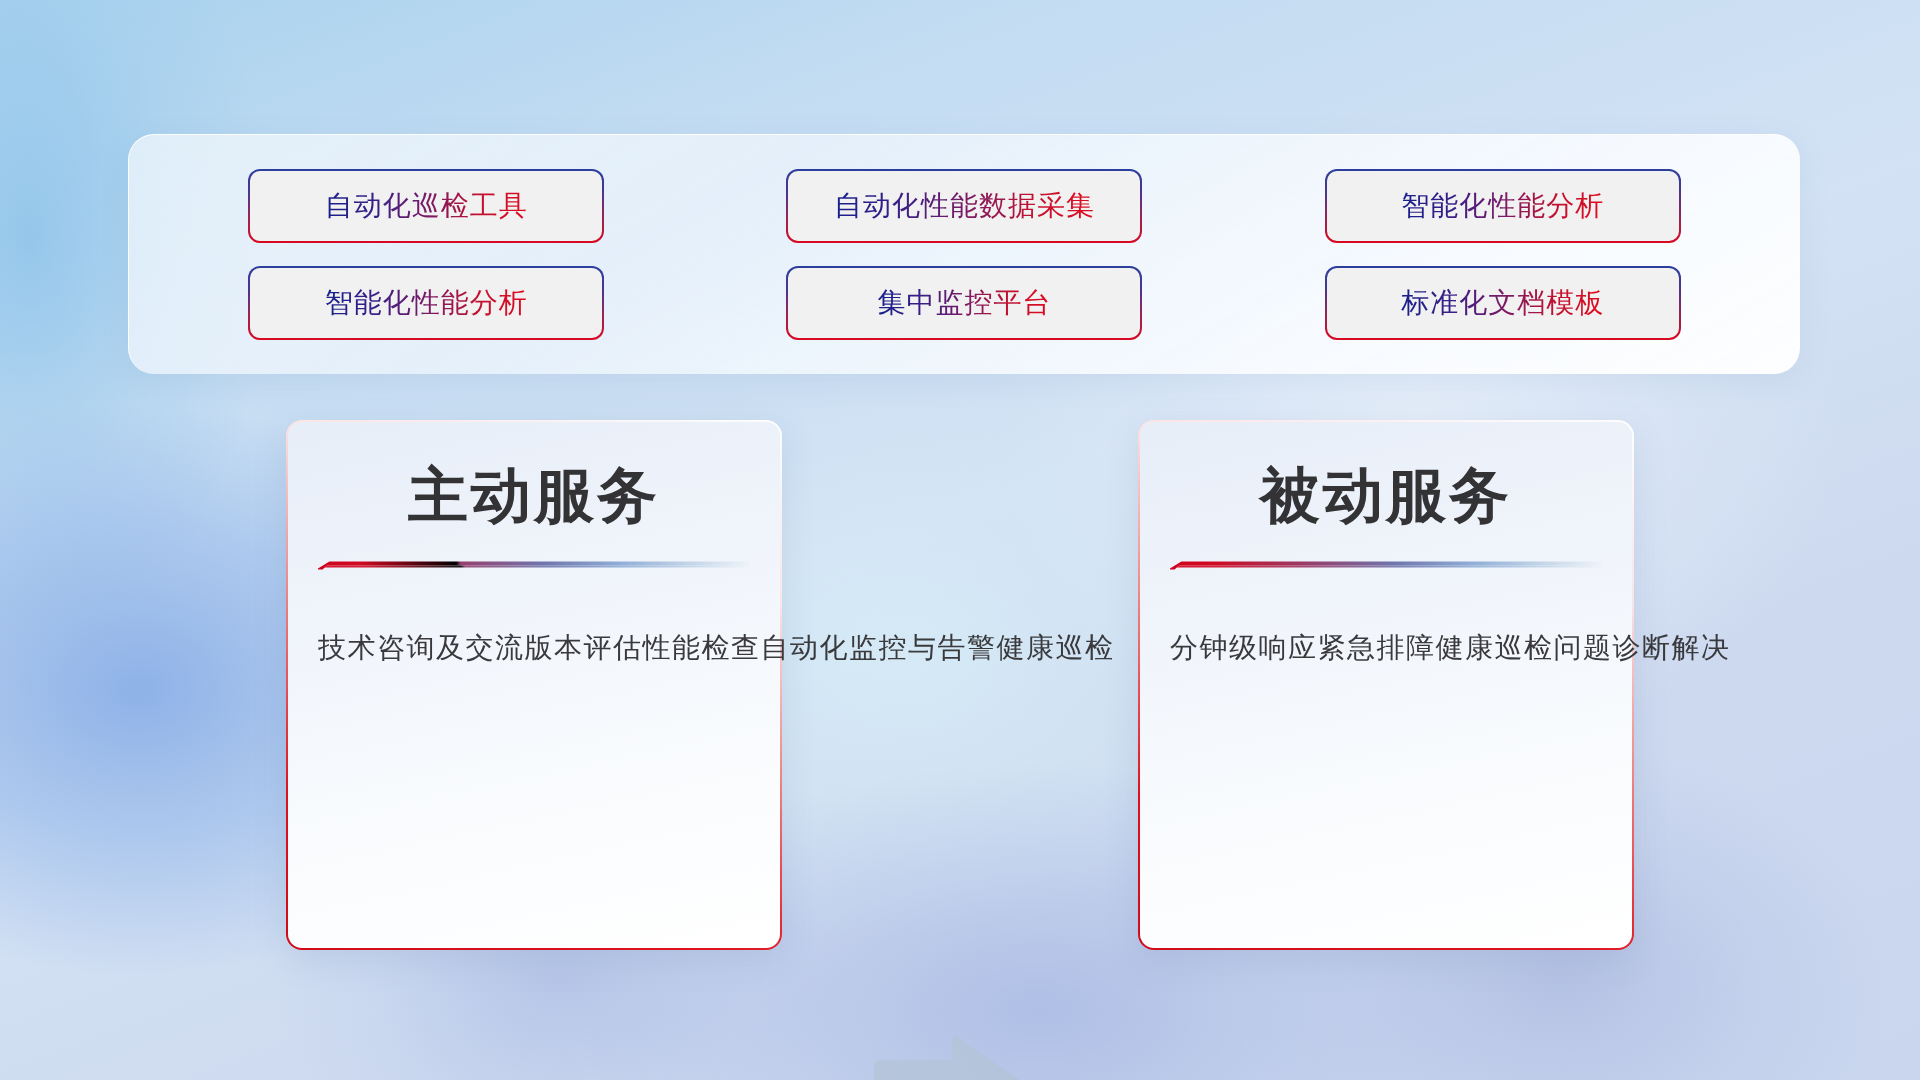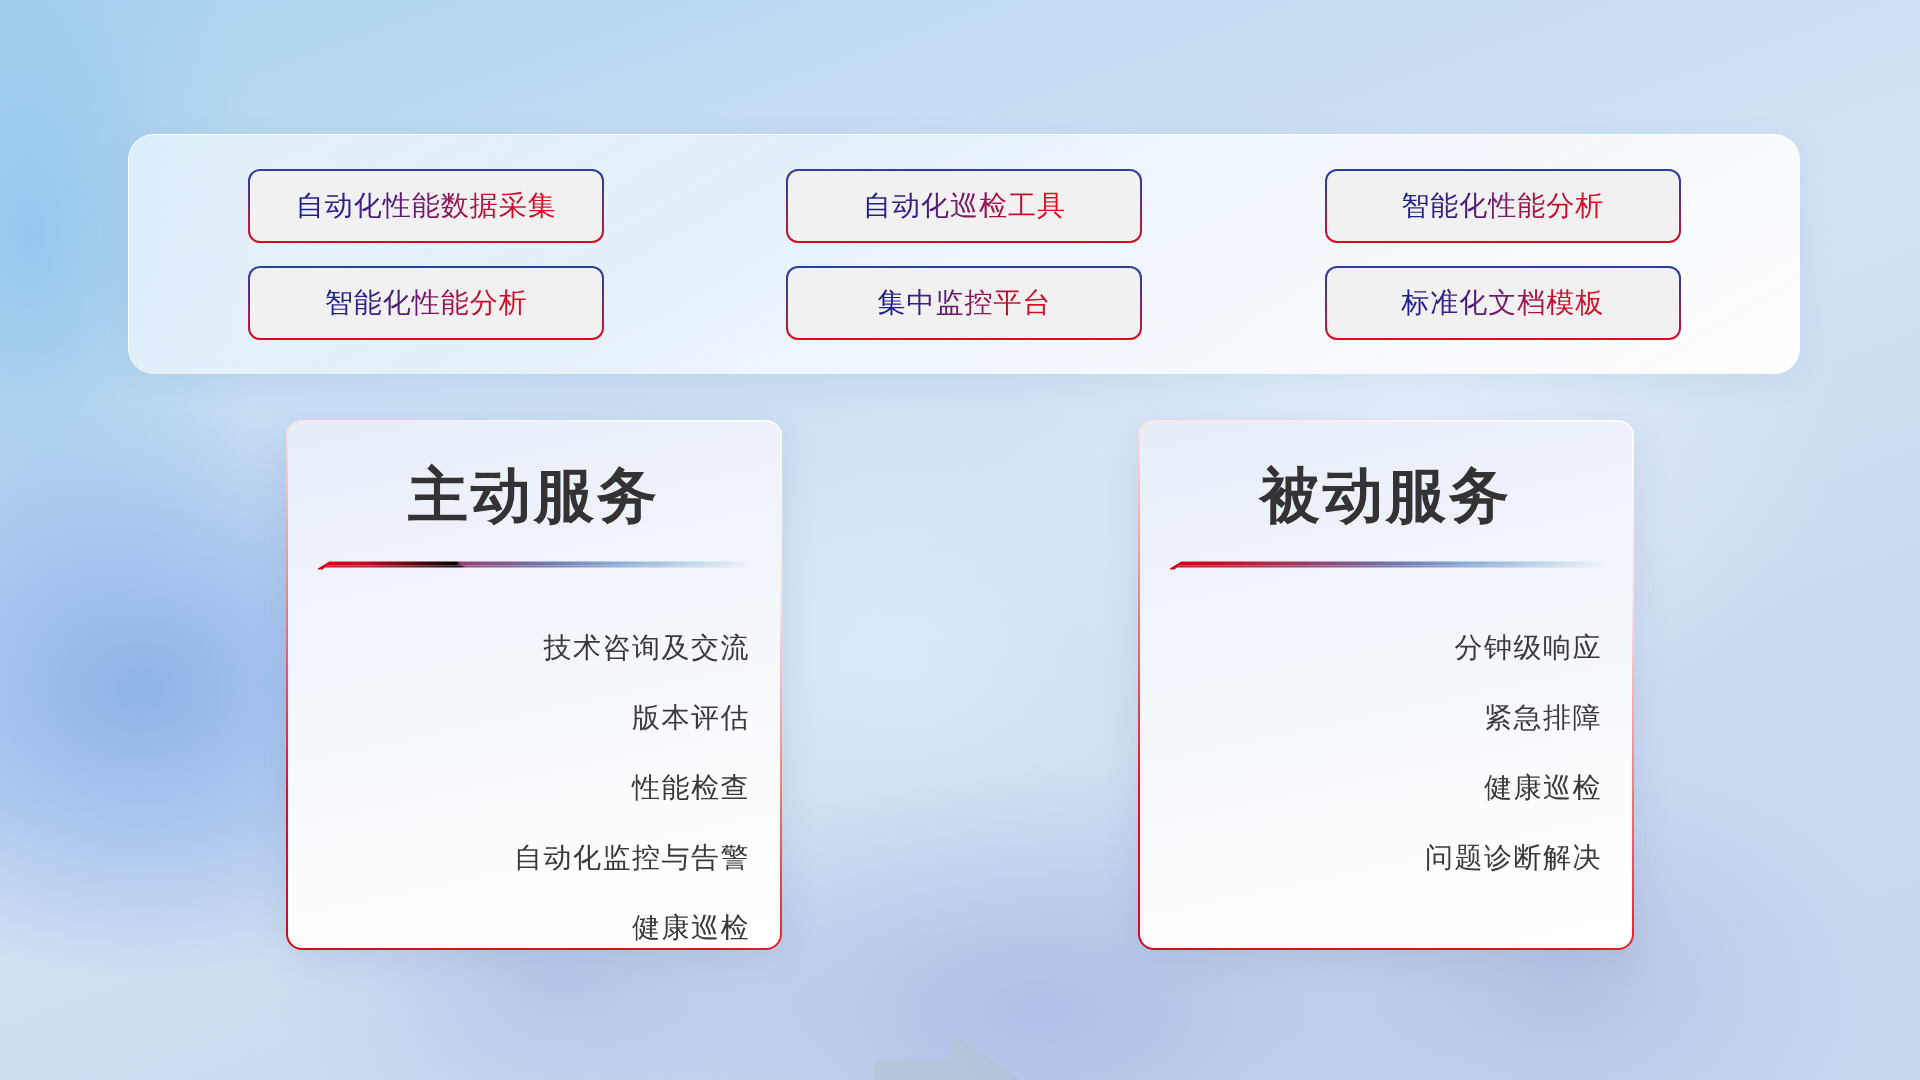--- a/index.html
+++ b/index.html
@@ -132,21 +132,21 @@
     line-height: 1.25;
     margin-top: 10px;
   }
 
   .divider-wrap { width: 100%; height: 22px; margin-top: 24px; position: relative; }
   .divider-wrap svg { display: block; width: 100%; height: 22px; }
 
   .svc-items {
     margin-top: 34px;
     width: 100%;
-    display: flex; flex-direction: column; align-items: flex-end;
+    display: flex; flex-direction: row; align-items: flex-end;
     gap: 0;
   }
   .svc-item {
     font-size: 28px;
     color: #3a3a3d;
     letter-spacing: 1.5px;
     line-height: 1;
     padding: 21px 0;
     white-space: nowrap;
   }
@@ -167,24 +167,24 @@
 <div class="bg-layer bg-blob-a"></div>
 <div class="bg-layer bg-blob-e"></div>
 <div class="bg-layer bg-blob-d"></div>
 <div class="bg-layer bg-blob-g"></div>
 <div class="bg-layer bg-blob-b"></div>
 <div class="bg-layer bg-blob-c"></div>
 
 <div class="tags-panel">
 
   <div class="tag-pill">
+    <span class="tag-text">自动化巡检工具</span>
+  </div>
+  <div class="tag-pill">
     <span class="tag-text">自动化性能数据采集</span>
-  </div>
-  <div class="tag-pill">
-    <span class="tag-text">自动化巡检工具</span>
   </div>
   <div class="tag-pill">
     <span class="tag-text">智能化性能分析</span>
   </div>
 
   <div class="tag-pill">
     <span class="tag-text">智能化性能分析</span>
   </div>
   <div class="tag-pill">
     <span class="tag-text">集中监控平台</span>

